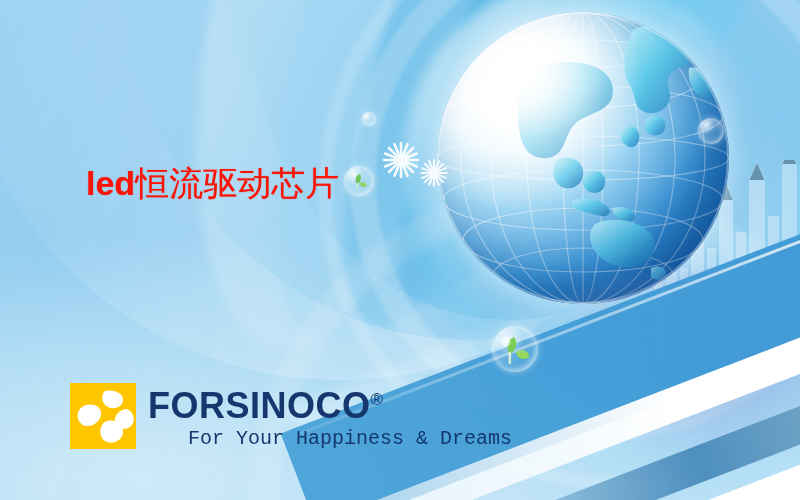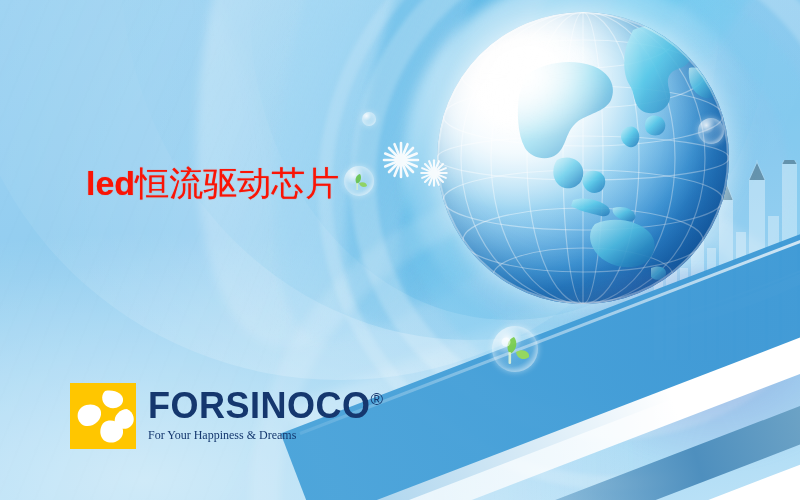--- a/index.html
+++ b/index.html
@@ -271,24 +271,25 @@
     font-family:"Liberation Sans", sans-serif;
     white-space:nowrap;
   }
   .logo-word .reg{
     font-size:17px;
     vertical-align:super;
     font-weight:400;
   }
   .logo-tag{
     margin-top:5px;
-    font-size:12px;
+    font-size:20px;
     color:#14376E;
-    font-family:Liberation Serif, serif;
+    font-family:Liberation Mono, monospace;
     white-space:nowrap;
+    margin-left:40px;
   }
 </style>
 </head>
 <body>
 
 <div id="stage">
 
   <div class="layer bg-base"></div>
 
   <div class="swirl sw1"></div>

